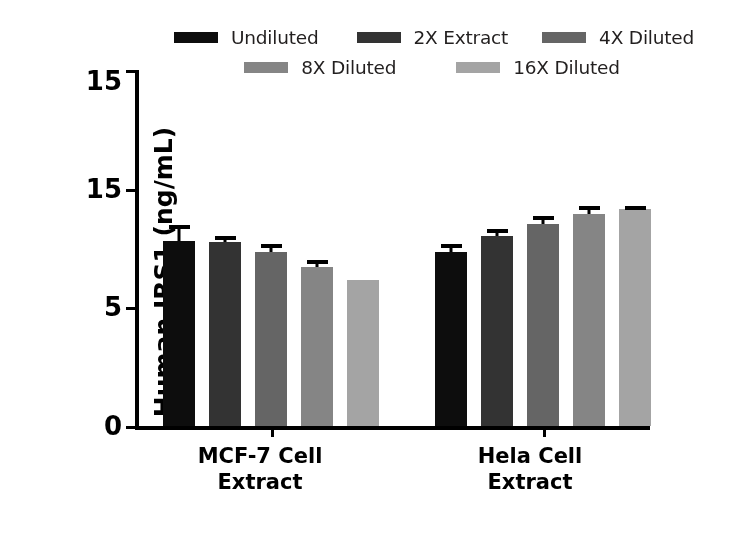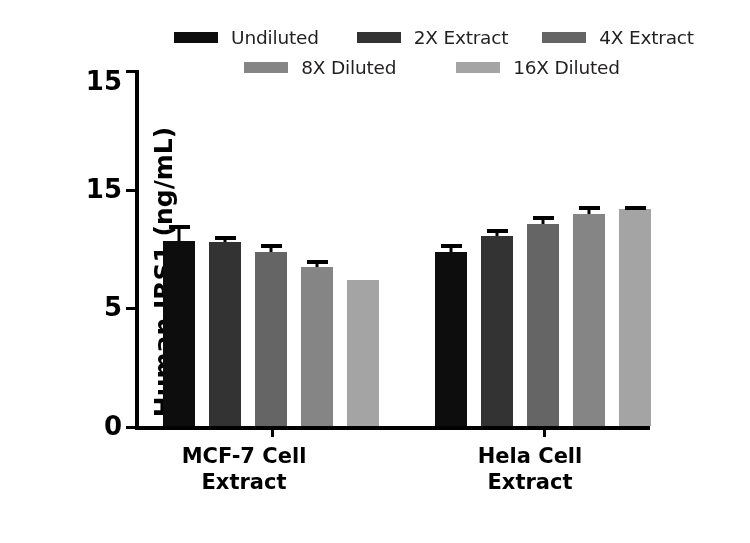--- a/index.html
+++ b/index.html
@@ -97,21 +97,21 @@
       <div class="legend-item li0">
         <span class="swatch" style="background:#0d0d0d"></span>
         <span class="legend-label">Undiluted</span>
       </div>
       <div class="legend-item li1">
         <span class="swatch" style="background:#333333"></span>
         <span class="legend-label">2X Extract</span>
       </div>
       <div class="legend-item li2">
         <span class="swatch" style="background:#656565"></span>
-        <span class="legend-label">4X Extract</span>
+        <span class="legend-label">4X Diluted</span>
       </div>
     </div>
     <div class="legend-row row2">
       <div class="legend-item li3">
         <span class="swatch" style="background:#858585"></span>
         <span class="legend-label">8X Diluted</span>
       </div>
       <div class="legend-item li4">
         <span class="swatch" style="background:#a4a4a4"></span>
         <span class="legend-label">16X Diluted</span>
@@ -181,21 +181,21 @@
           </div>
         </div>
         <div class="bar" style="left: 484px; height: 217.16px; background: rgb(164, 164, 164);">
           <div class="err" style="height: 3.08533px; bottom: 217.16px;">
             <div class="err-cap"></div>
           </div>
         </div>
       </div>
   </div>
 
-  <div class="group-label" style="left:144px;top:443px;width:200px;">
+  <div class="group-label" style="left:160px;top:443px;width:200px;">
     <div>MCF-7 Cell</div>
     <div>Extract</div>
   </div>
   <div class="group-label" style="left:430px;top:443px;width:200px;">
     <div>Hela Cell</div>
     <div>Extract</div>
   </div>
 
 </div>
 

